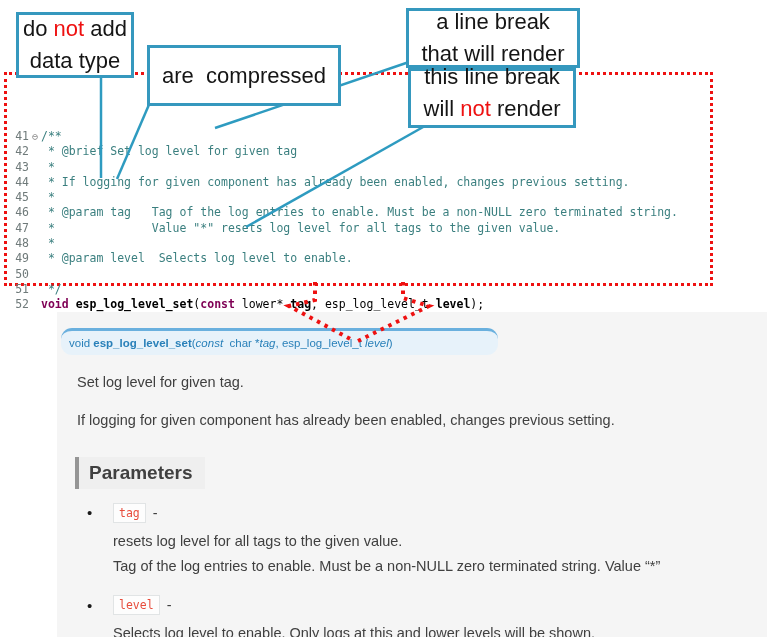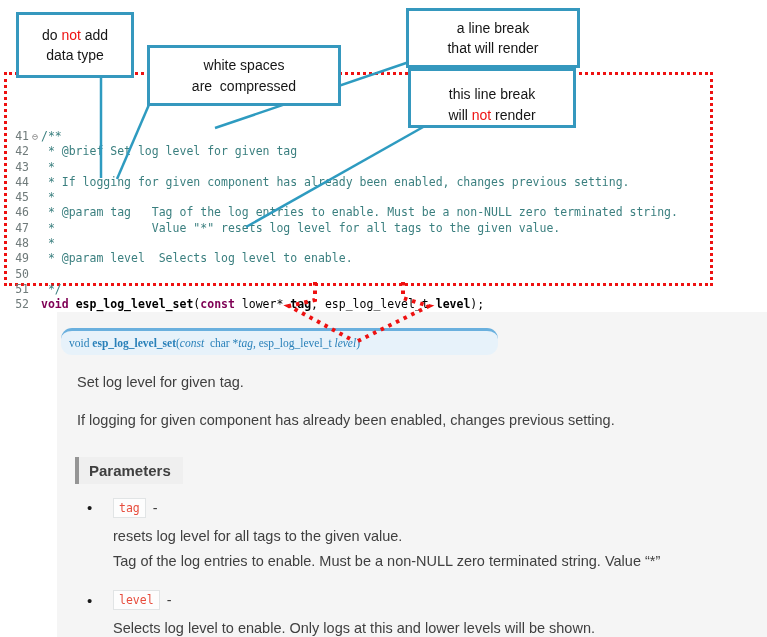--- a/index.html
+++ b/index.html
@@ -2,21 +2,21 @@
 <html><head>
 <meta charset="utf-8">
 <style>
   html,body{margin:0;padding:0;}
   body{width:767px;height:637px;position:relative;background:#ffffff;
        font-family:"Liberation Sans",sans-serif;overflow:hidden;}
 
   
   .callout{position:absolute;background:#ffffff;border:3px solid #3598be;
            display:flex;flex-direction:column;justify-content:center;align-items:center;
-           font-size:14px;line-height:1.45;color:#151515;text-align:center;z-index:40;
+           font-size:22px;line-height:1.45;color:#151515;text-align:center;z-index:40;
            white-space:pre;}
   .callout .red{color:#ee1111;}
 
   
   .code-rect{position:absolute;left:4px;top:72px;width:703px;height:200px;
              border:3px dotted #ee1111;background:#ffffff;z-index:10;
              padding-top:8px;box-sizing:content-box;}
   .crow{display:flex;height:15.3px;align-items:baseline;
         font-family:"DejaVu Sans Mono","Liberation Mono",monospace;font-size:11.5px;}
   .lnum{width:22px;text-align:right;color:#6f7a7a;flex:0 0 22px;margin-top:46px;}
@@ -30,29 +30,29 @@
 
   
   #overlay{position:absolute;left:0;top:0;z-index:30;pointer-events:none;}
 
   
   .doc-panel{position:absolute;left:57px;top:312px;width:710px;height:325px;
              background:#f5f5f5;z-index:5;}
   .sig-box{position:absolute;left:4px;top:16px;width:421px;
            border-top:3px solid #6ab0de;background:#e7f2fa;
            padding:6px 8px 6px 8px;
-           font-family:Liberation Serif, serif;
+           font-family:Liberation Sans, sans-serif;
            font-size:11.5px;color:#2980b9;white-space:pre;border-radius:11px;}
   .sg-fn{font-weight:bold;}
   .sg-it{font-style:italic;}
   .doc-body{position:absolute;left:20px;top:60px;width:670px;
             font-size:14.5px;color:#404040;}
   .doc-body p{margin:0 0 18px 0;line-height:1.4;}
   .params-label{display:inline-block;background:#efefef;border-left:4px solid #959595;
-                padding:5px 12px 5px 10px;font-weight:bold;font-size:15px;color:#404040;
+                padding:5px 12px 5px 10px;font-weight:bold;font-size:19px;color:#404040;
                 margin:8px 0 14px -2px;}
   .param-item{margin:0 0 16px 10px;}
   .param-head{display:flex;align-items:center;margin-bottom:6px;}
   .bullet-dot{width:26px;color:#1a1a1a;font-size:15px;flex:0 0 26px;}
   .chip{font-family:"DejaVu Sans Mono","Liberation Mono",monospace;font-size:11.5px;
         color:#e74c3c;background:#fdfdfd;border:1px solid #e1e4e5;padding:2px 5px;}
   .chip-dash{margin-left:7px;color:#404040;}
   .param-desc{margin-left:26px;line-height:1.75;}
 </style>
 </head>
@@ -163,15 +163,15 @@
     <line x1="412" y1="61" x2="215" y2="128"></line>
     <line x1="432" y1="122" x2="246" y2="227"></line>
   </g>
   <g stroke="#ee1111" stroke-width="4" fill="none" stroke-dasharray="3.5 5">
     <polyline points="315,282 315,300 289,306 354,341"></polyline>
     <polyline points="403,282 403,298 429,306 358,341"></polyline>
   </g>
 </svg>
 
 <div class="callout" style="left:16px;top:12px;width:112px;height:60px;"><div><span>do </span><span class="red">not</span><span> add</span></div><div><span>data type</span></div></div>
-<div class="callout" style="left:147px;top:45px;width:188px;height:55px;"><div><span>white spaces</span></div><div><span>are  compressed</span></div></div>
+<div class="callout" style="left:147px;top:45px;width:188px;height:55px;"><div><span>are  compressed</span></div></div>
 <div class="callout" style="left:406px;top:8px;width:168px;height:54px;align-items:center;"><div><span>a line break</span></div><div><span>that will render</span></div></div>
 <div class="callout" style="left:408px;top:68px;width:162px;height:54px;justify-content:flex-end;"><div><span>this line break</span></div><div><span>will </span><span class="red">not</span><span> render</span></div></div>
 
 </body></html>

